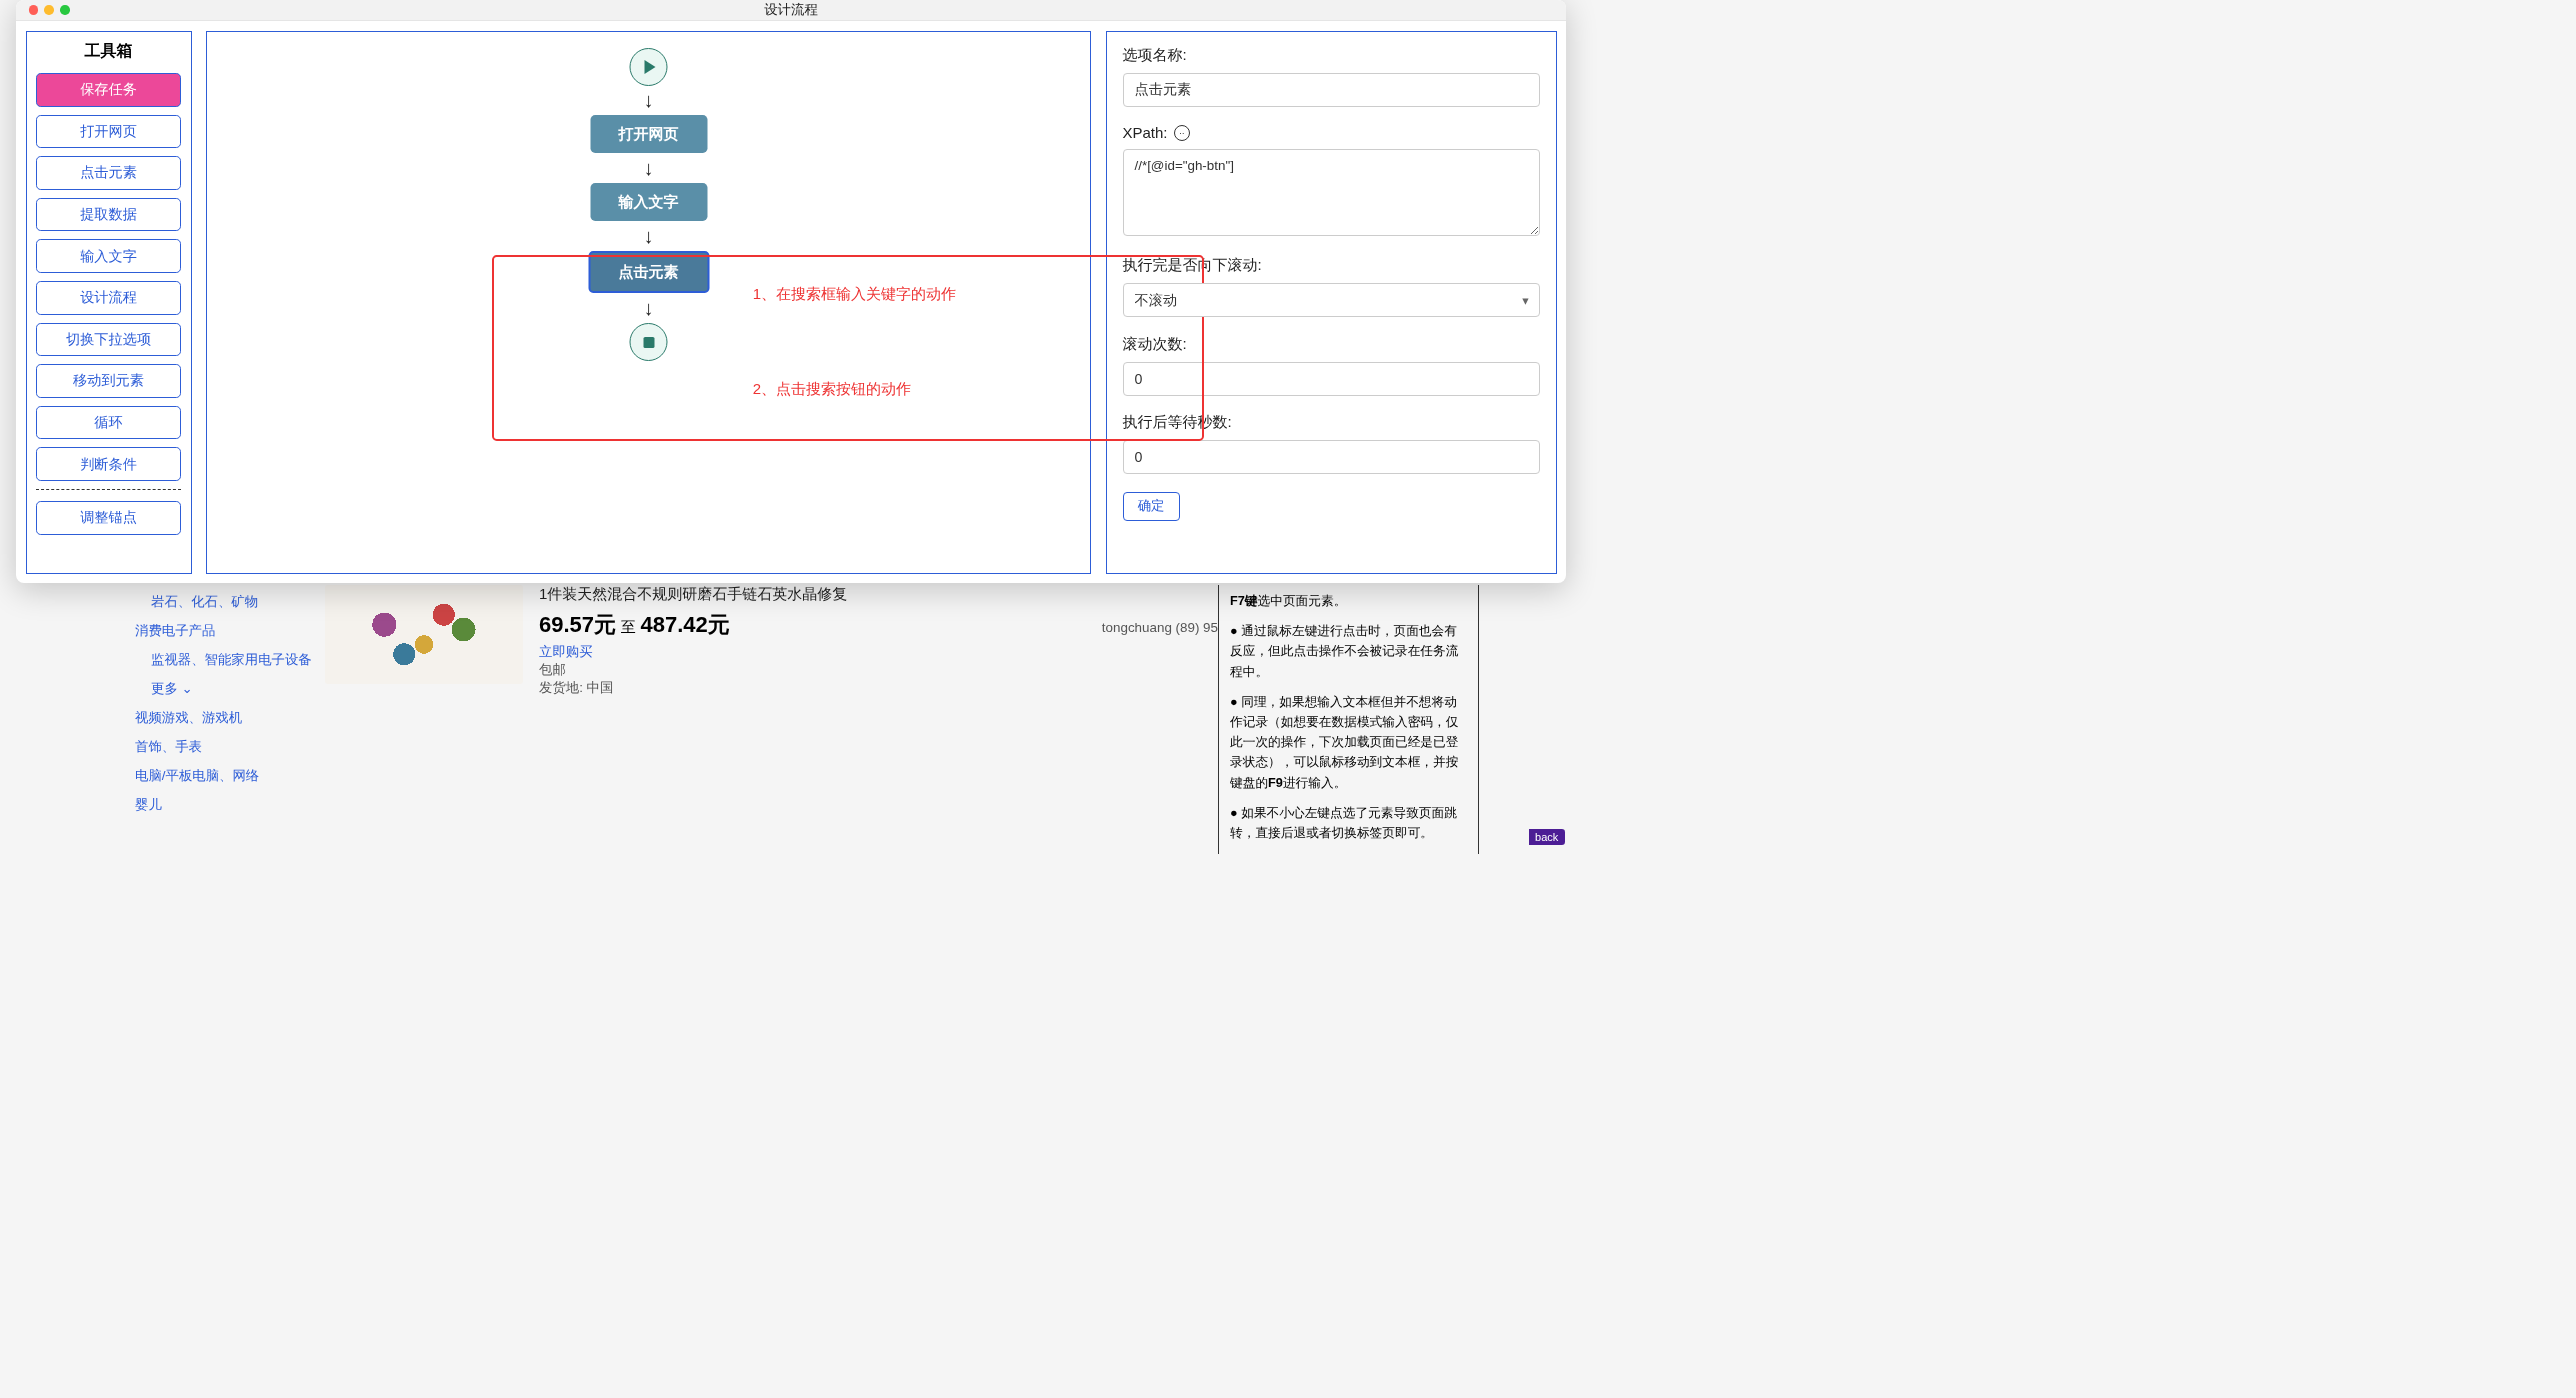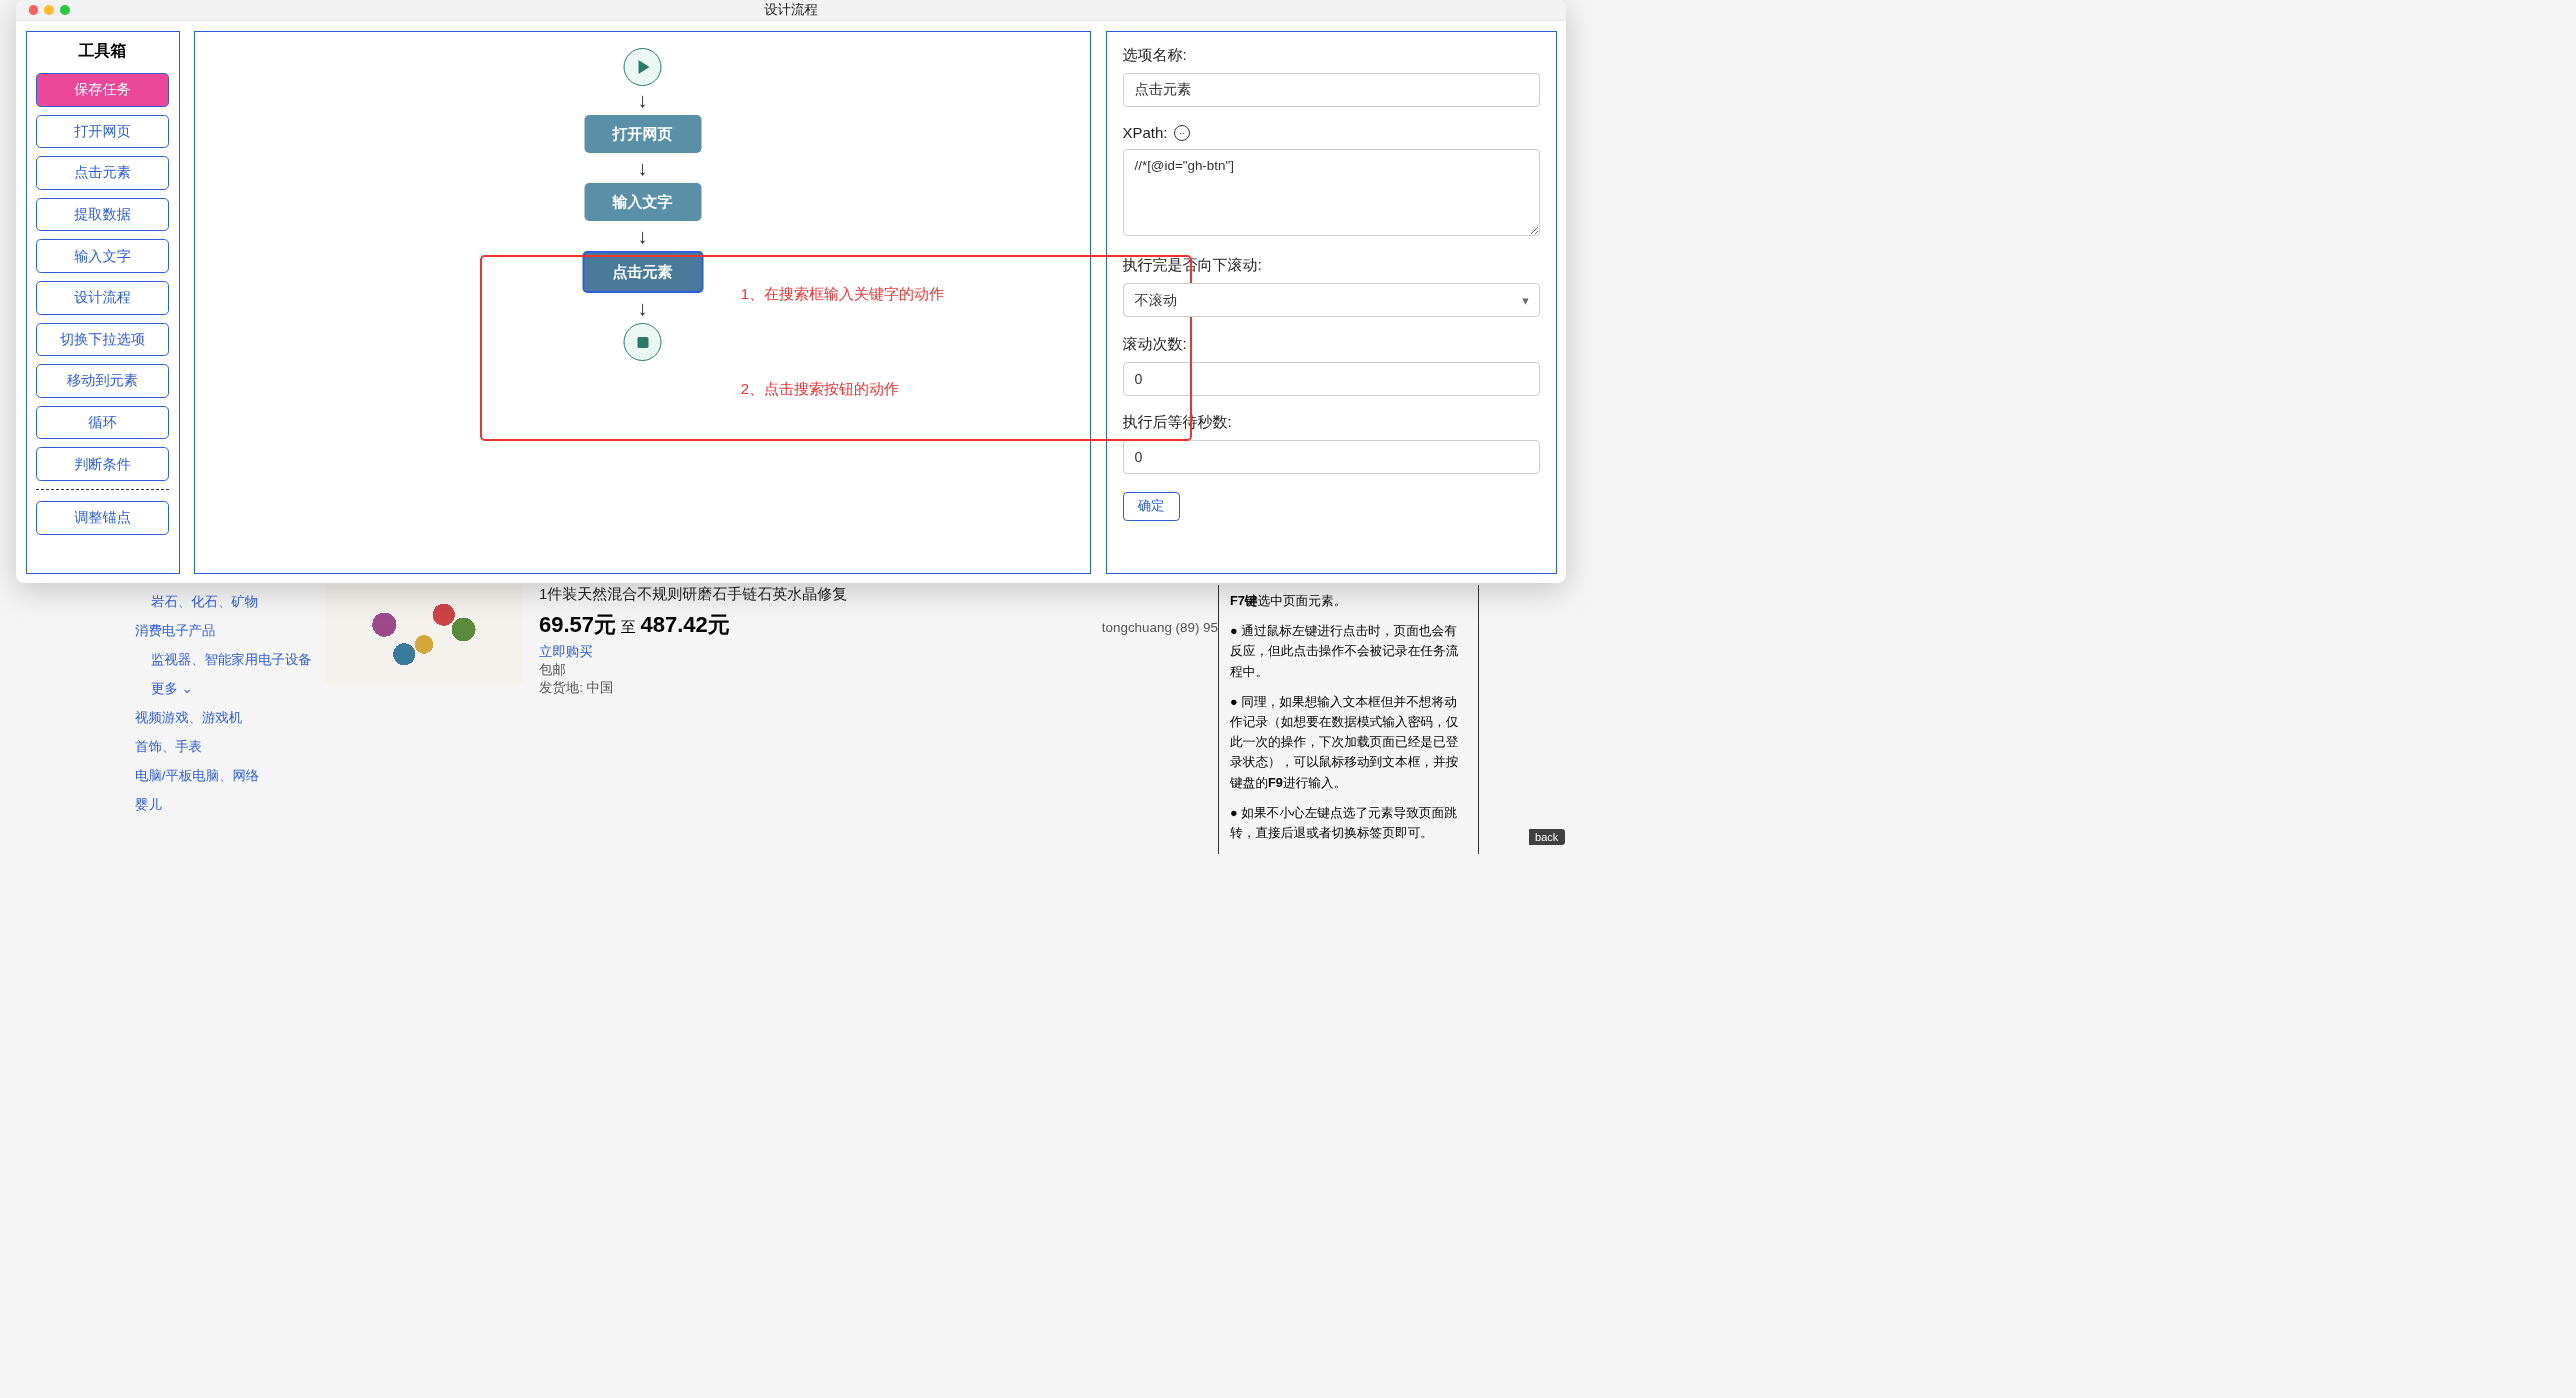--- a/index.html
+++ b/index.html
@@ -6,21 +6,21 @@
   body { font-family: -apple-system, "PingFang SC", "Helvetica Neue", Arial, sans-serif; background: #f5f5f5; overflow: hidden; }
   .mac-window { background: #fff; border-radius: 8px; box-shadow: 0 6.3px 32px rgba(0,0,0,0.2); margin: 0 16px; overflow: hidden; position: relative; z-index: 10; }
   .titlebar { height: 21px; background: #f2f2f2; display: flex; align-items: center; padding: 0 12.7px; position: relative; border-bottom: 0.8px solid #e5e5e5; }
   .traffic { display: flex; gap: 6.3px; }
   .dot { width: 9.5px; height: 9.5px; border-radius: 50%; }
   .dot.red { background: #ff5f57; }
   .dot.yellow { background: #febc2e; }
   .dot.green { background: #28c840; }
   .title { position: absolute; left: 0; right: 0; text-align: center; font-size: 13.4px; color: #222; pointer-events: none; }
   .content { display: flex; height: 562px; }
-  .sidebar { width: 154px; padding: 9.5px; border: 1.6px solid #2d5dd7; margin: 9.5px; }
+  .sidebar { width: 166px; padding: 9.5px; border: 1.6px solid #2d5dd7; margin: 9.5px; }
   .sidebar h3 { text-align: center; font-size: 16px; font-weight: 600; margin-bottom: 11px; }
   .tool-btn { display: block; width: 100%; border: 1.6px solid #2d5dd7; background: #fff; color: #2d5dd7; font-size: 14.2px; padding: 6.3px 0; border-radius: 4.7px; margin-bottom: 8px; cursor: pointer; }
   .tool-btn.primary { background: #ec4899; color: #fff; }
   .dash { border-top: 1.6px dashed #333; margin: 6.3px 0 11px; }
   .canvas { flex: 1; border: 1.6px solid #2d5dd7; margin: 9.5px 4.7px; position: relative; background: #fff; }
   .flow { position: absolute; left: 50%; transform: translateX(-50%); top: 16px; display: flex; flex-direction: column; align-items: center; }
   .circ-btn { width: 38px; height: 38px; border-radius: 50%; border: 1.6px solid #2a7a6a; background: #eaf7f3; display: flex; align-items: center; justify-content: center; cursor: pointer; }
   .play-tri { width: 0; height: 0; border-left: 11px solid #2a7a6a; border-top: 7.1px solid transparent; border-bottom: 7.1px solid transparent; margin-left: 2.4px; }
   .stop-sq { width: 11px; height: 11px; background: #2a7a6a; border-radius: 1.6px; }
   .arrow { font-size: 20.6px; color: #222; margin: 4.7px 0; line-height: 1; }
@@ -53,21 +53,21 @@
   .product-img.beads { background: radial-gradient(circle at 30% 40%, #9b4a8c 8%, transparent 8%), radial-gradient(circle at 50% 60%, #d4a73a 8%, transparent 8%), radial-gradient(circle at 70% 45%, #5a8a3a 8%, transparent 8%), radial-gradient(circle at 40% 70%, #3a7a9a 8%, transparent 8%), radial-gradient(circle at 60% 30%, #c44 8%, transparent 8%), #f5f2ed; }
   .product-info { flex: 1; }
   .product-title { font-size: 15px; color: #222; margin-bottom: 6.3px; }
   .price { font-size: 22px; font-weight: 700; }
   .price .to { font-size: 15px; font-weight: 400; margin: 0 4.7px; }
   .product-link { color: #2d5dd7; display: block; margin-top: 3.2px; }
   .sponsor { color: #555; font-size: 12.7px; align-self: flex-end; margin-bottom: 4.7px; }
   .help-col { width: 261px; margin-top: -32px; font-size: 12.7px; line-height: 1.6; border-left: 1.6px solid #333; border-right: 1.6px solid #333; padding: 6.3px 11px; }
   .help-col p { margin-bottom: 9.5px; }
   .help-col b { font-weight: 700; }
-  .back-badge { position: absolute; right: 17.4px; bottom: 9.5px; background: #404040; color: #fff; padding: 1.6px 6.3px; font-size: 11px; border-radius: 0 3.2px 3.2px 0; }
+  .back-badge { position: absolute; right: 17.4px; bottom: 9.5px; background: #4c1d95; color: #fff; padding: 1.6px 6.3px; font-size: 11px; border-radius: 0 3.2px 3.2px 0; }
 
   .wrapper { position: relative; width: 1582px; height: 854px; transform-origin: top left; }
 </style>
 </head>
 <body>
 
 <div class="wrapper" id="wrapper">
 
   <div class="bg-page">
     <div class="bg-inner">

